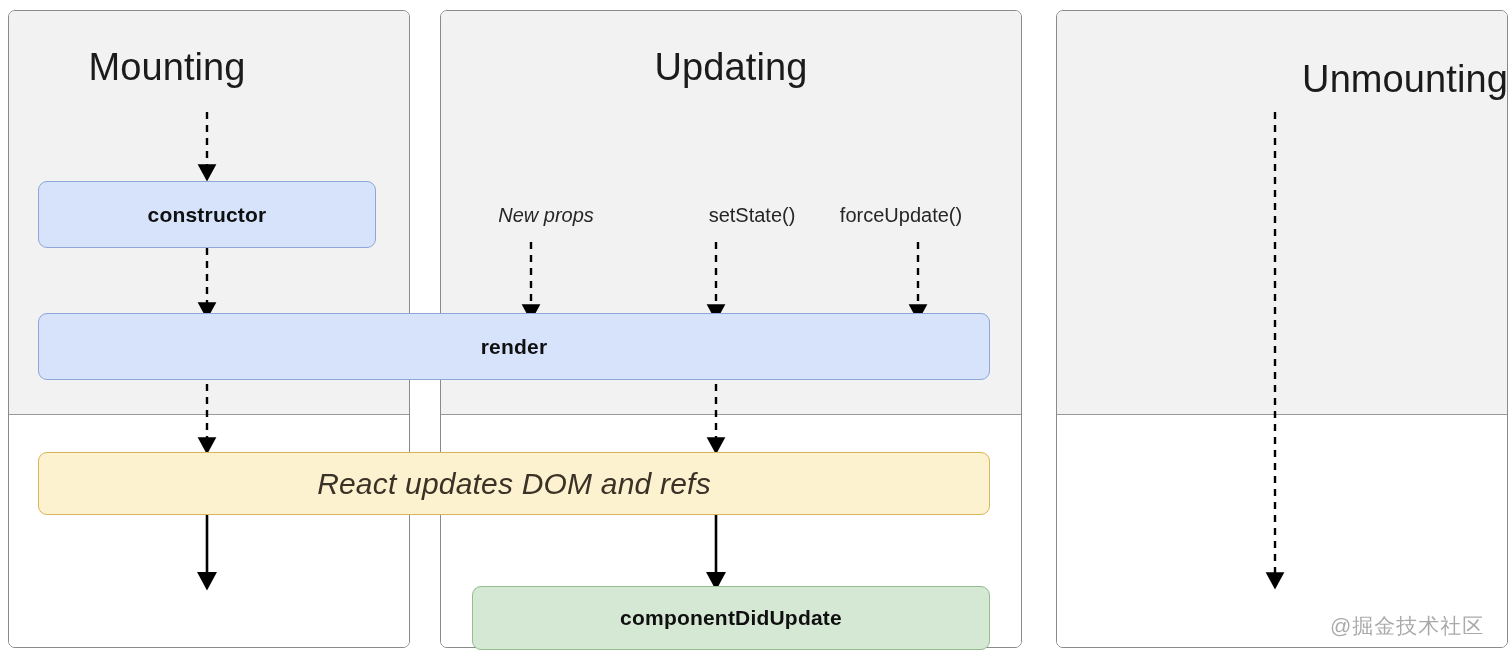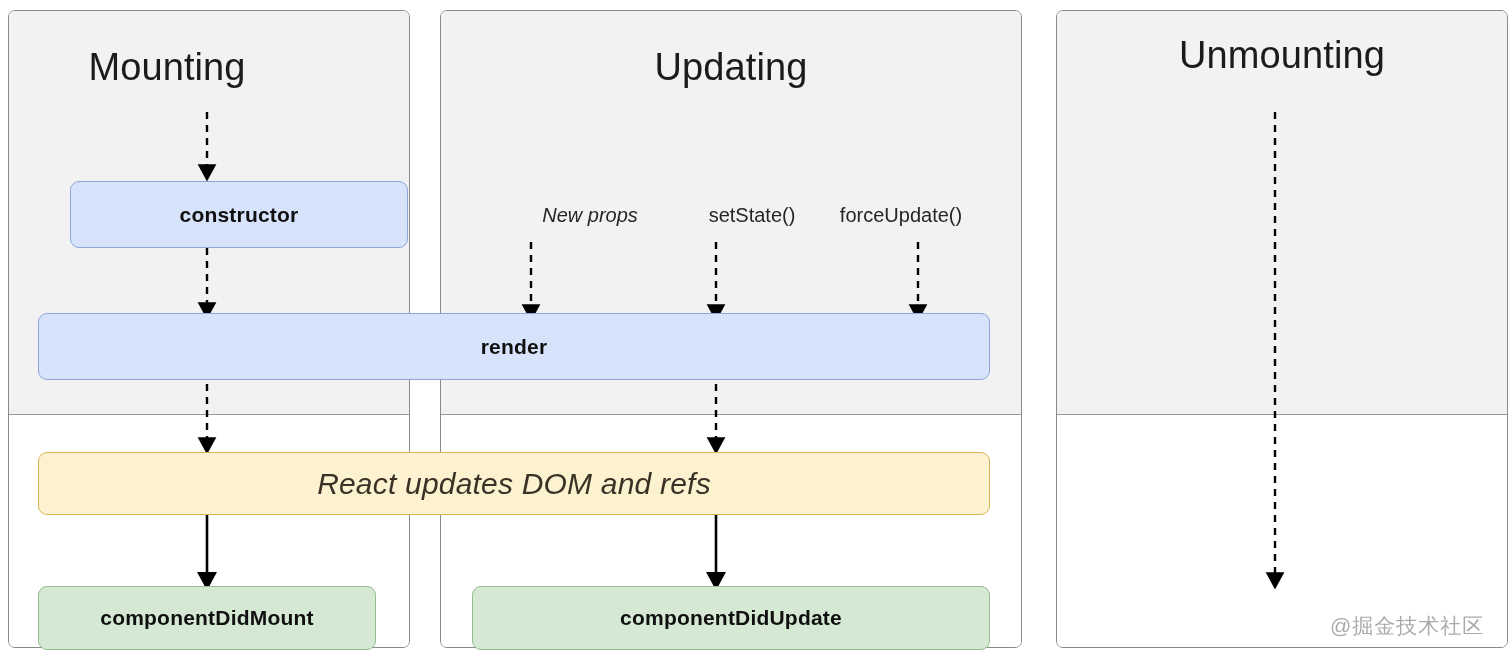--- a/index.html
+++ b/index.html
@@ -94,21 +94,21 @@
 
   
   .trigger-label {
     position: absolute;
     font-size: 20px;
     color: #262626;
     text-align: center;
     white-space: nowrap;
     transform: translateX(-50%);
   }
-  .trigger-label.italic { font-style: italic; margin-left: 44px; }
+  .trigger-label.italic { font-style: italic; }
 
   
   #wires {
     position: absolute;
     left: 0;
     top: 0;
     width: 1512px;
     height: 656px;
     pointer-events: none;
   }
@@ -136,21 +136,21 @@
   <div class="panel" style="left:440px; top:10px; width:582px; height:638px;">
     <div class="panel-top" style="height:404px;"></div>
     <div class="panel-bottom" style="height:232px;"></div>
   </div>
   <div class="phase-title" style="left:440px; width:582px; top:46px;">Updating</div>
 
   <div class="panel" style="left:1056px; top:10px; width:452px; height:638px;">
     <div class="panel-top" style="height:404px;"></div>
     <div class="panel-bottom" style="height:232px;"></div>
   </div>
-  <div class="phase-title" style="left:1056px; width:452px; top:34px;">Unmounting</div>
+  <div class="phase-title" style="left:1056px; width:452px; top:58px;text-align:right;">Unmounting</div>
 
   <div class="trigger-label italic" style="left:546px; top:204px;">New props</div>
   <div class="trigger-label" style="left:716px; top:204px;margin-left:36px;">setState()</div>
   <div class="trigger-label" style="left:901px; top:204px;">forceUpdate()</div>
 
   <svg id="wires" viewBox="0 0 1512 656" xmlns="http://www.w3.org/2000/svg">
     <defs>
       <marker id="arrowhead" markerWidth="9" markerHeight="9" refX="3.2" refY="4.5" orient="auto" markerUnits="strokeWidth">
         <path d="M0,0.6 L7.2,4.5 L0,8.4 Z" fill="#000000"></path>
       </marker>
@@ -170,26 +170,25 @@
 
     <line x1="918" y1="242" x2="918" y2="312" stroke="#000" stroke-width="2.4" stroke-dasharray="7,6" marker-end="url(#arrowhead)"></line>
 
     <line x1="716" y1="384" x2="716" y2="445" stroke="#000" stroke-width="2.4" stroke-dasharray="7,6" marker-end="url(#arrowhead)"></line>
 
     <line x1="716" y1="515" x2="716" y2="580" stroke="#000" stroke-width="2.6" marker-end="url(#arrowhead)"></line>
 
     <line x1="1275" y1="112" x2="1275" y2="580" stroke="#000" stroke-width="2.4" stroke-dasharray="7,6" marker-end="url(#arrowhead)"></line>
   </svg>
 
-  <div class="lbox blue" style="left:38px; top:181px; width:338px; height:67px;margin-left:32px;">constructor</div>
+  <div class="lbox blue" style="left:38px; top:181px; width:338px; height:67px;">constructor</div>
 
   <div class="lbox blue" style="left:38px; top:313px; width:952px; height:67px;">render</div>
 
   <div class="lbox yellow" style="left:38px; top:452px; width:952px; height:63px;">React updates DOM and refs</div>
 
-  <div class="lbox green" style="left:38px; top:586px; width:338px; height:64px;">componentDidMount</div>
 
   <div class="lbox green" style="left:472px; top:586px; width:518px; height:64px;">componentDidUpdate</div>
 
 
   <div class="watermark" style="left:1330px; top:612px;">@掘金技术社区</div>
 
 </div>
 
 </body></html>

